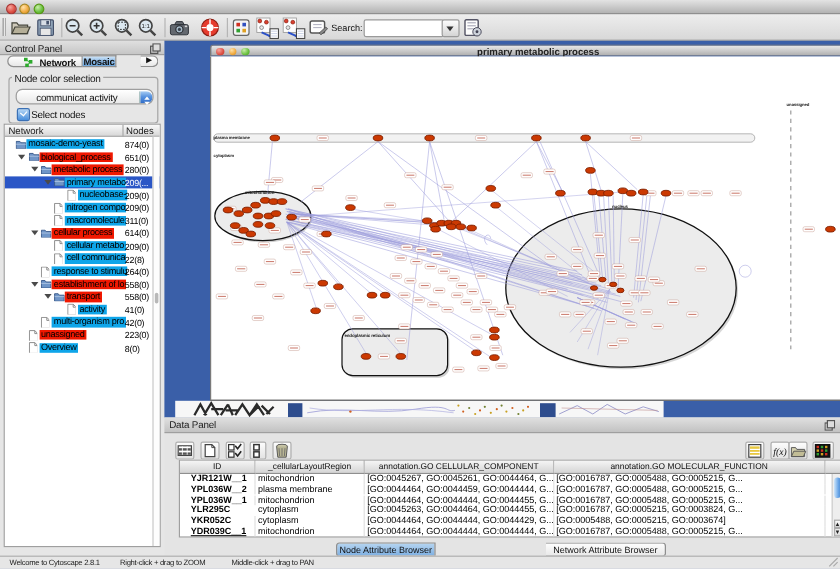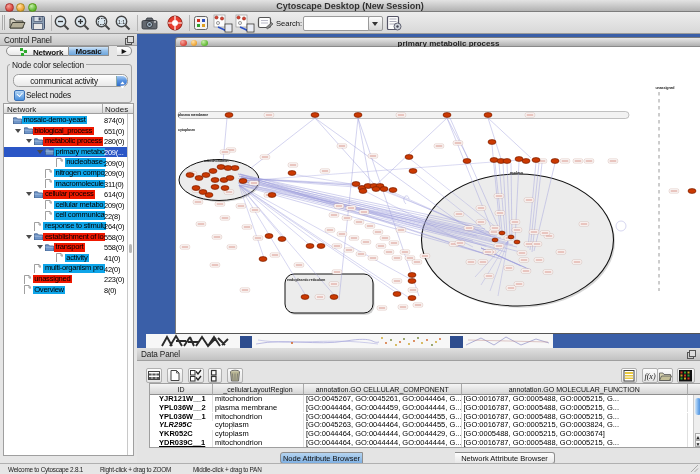--- a/index.html
+++ b/index.html
@@ -59,21 +59,20 @@
 .sarr{position:absolute;right:0.5px;width:7px;height:7px;background:linear-gradient(#fdfdfd,#dadada);border:1px solid #aaa;box-sizing:border-box;font-size:5px;text-align:center;line-height:6px;color:#222;}
 .btab{position:absolute;top:104px;height:12px;border:1px solid #8e8e8e;box-sizing:border-box;font-size:7.5px;color:#111;text-align:center;line-height:11px;background:linear-gradient(#fdfdfd,#e8e8e8);}
 #statusbar{left:0;top:463px;width:700px;height:11px;background:#e6e6e6;border-top:1px solid #b0b0b0;box-sizing:border-box;font-size:6.4px;letter-spacing:-0.25px;color:#222;}
 </style>
 </head>
 <body>
 <div class="abs" id="titlebar">
   <div class="macbtn" style="left:5px;background:radial-gradient(circle at 35% 30%,#f6a59e,#dd4f43 60%,#b33a30);border:0.5px solid #a33;"></div>
   <div class="macbtn" style="left:16.2px;background:radial-gradient(circle at 35% 30%,#ffe1a8,#f0a93c 60%,#c8882a);border:0.5px solid #a82;"></div>
   <div class="macbtn" style="left:27.5px;background:radial-gradient(circle at 35% 30%,#c8eeaa,#69bf3e 60%,#4d9a2c);border:0.5px solid #591;"></div>
-  <div class="t">Cytoscape Desktop (New Session)</div>
 </div>
 <div class="abs" id="toolbar">
   <div style="position:absolute;left:2px;top:3px;width:3px;height:15px;background:repeating-linear-gradient(90deg,#aaa 0,#aaa 1px,#e8e8e8 1px,#e8e8e8 2px);"></div>
   <svg class="ticon" style="left:8px" width="18" height="18">
 <path d="M2 5 L6 5 L7.5 7 L15 7 L15 14 L2 14 Z" fill="#cfcaba" stroke="#44443a" stroke-width="1"></path>
 <path d="M2 14 L4.5 8.5 L17 8.5 L14.5 14 Z" fill="#b5af98" stroke="#44443a" stroke-width="1"></path>
     </svg>
     <svg class="ticon" style="left:30px" width="16" height="18">
 <rect x="1.5" y="2.5" width="13" height="13" rx="1" fill="#8fa3b8" stroke="#44516b" stroke-width="1"></rect>
 <rect x="4" y="2.5" width="8" height="5" fill="#d7dde5" stroke="#44516b" stroke-width="0.7"></rect>
@@ -170,21 +169,21 @@
   <div class="tabseg" style="left:6px;width:63px;border-radius:5px 0 0 5px;background:linear-gradient(#ffffff,#e8e8e8);">
     <svg style="position:absolute;left:13px;top:1px" width="8" height="8">
         <rect x="0" y="0" width="3" height="3" fill="#2daa2d"></rect>
         <rect x="4" y="2" width="3" height="3" fill="#2daa2d"></rect>
         <rect x="1" y="5" width="3" height="3" fill="#2daa2d"></rect>
         <line x1="2" y1="2" x2="5" y2="4" stroke="#2daa2d" stroke-width="0.7"></line>
         <line x1="3" y1="6" x2="5" y2="4" stroke="#2daa2d" stroke-width="0.7"></line>
       </svg>
     <span style="position:absolute;left:26px;top:0.5px;">Network</span>
   </div>
-  <div class="tabseg" style="left:69px;width:40px;border-left:none;background:linear-gradient(#cfe4f7,#8fbce8 50%,#6ea7dd);">Mosaic</div>
+  <div class="tabseg" style="left:69px;width:28px;border-left:none;background:linear-gradient(#cfe4f7,#8fbce8 50%,#6ea7dd);">Mosaic</div>
   <div class="tabseg" style="left:117px;width:15px;border-left:none;border-radius:0 5px 5px 0;background:linear-gradient(#ffffff,#e8e8e8);font-size:6px;line-height:8.5px;">▶</div>
   <div id="grpbox"></div>
   <div id="grplbl">Node color selection</div>
   <div id="combo">
       <span class="t">communicat activity</span>
       <div id="combostep">
     <svg width="11" height="10">
           <path d="M5.5 1.5 L7.8 4.2 L3.2 4.2 Z" fill="#fff"></path>
           <path d="M5.5 8.5 L7.8 5.8 L3.2 5.8 Z" fill="#fff"></path>
         </svg>
@@ -1055,21 +1054,21 @@
       <div class="td" style="left:154px;top:11.00px;width:157.5px;">[GO:0045267, GO:0045261, GO:0044464, G...</div>
       <div class="td" style="left:311.5px;top:11.00px;width:226.5px;">[GO:0016787, GO:0005488, GO:0005215, G...</div>
       <div class="td" style="left:0px;top:19.75px;width:63px;font-weight:bold;padding-left:9px;">YPL036W__2</div>
       <div class="td" style="left:63px;top:19.75px;width:91px;">plasma membrane</div>
       <div class="td" style="left:154px;top:19.75px;width:157.5px;">[GO:0044464, GO:0044459, GO:0044444, G...</div>
       <div class="td" style="left:311.5px;top:19.75px;width:226.5px;">[GO:0016787, GO:0005488, GO:0005215, G...</div>
       <div class="td" style="left:0px;top:28.50px;width:63px;font-weight:bold;padding-left:9px;">YPL036W__1</div>
       <div class="td" style="left:63px;top:28.50px;width:91px;">mitochondrion</div>
       <div class="td" style="left:154px;top:28.50px;width:157.5px;">[GO:0044464, GO:0044444, GO:0044455, G...</div>
       <div class="td" style="left:311.5px;top:28.50px;width:226.5px;">[GO:0016787, GO:0005488, GO:0005215, G...</div>
-      <div class="td" style="left:0px;top:37.25px;width:83px;font-weight:bold;padding-left:9px;font-style:italic;">YLR295C</div>
+      <div class="td" style="left:0px;top:37.25px;width:83px;font-weight:bold;padding-left:9px;">YLR295C</div>
       <div class="td" style="left:63px;top:37.25px;width:91px;">cytoplasm</div>
       <div class="td" style="left:154px;top:37.25px;width:157.5px;">[GO:0045263, GO:0044464, GO:0044455, G...</div>
       <div class="td" style="left:311.5px;top:37.25px;width:226.5px;">[GO:0016787, GO:0005215, GO:0003824, G...</div>
       <div class="td" style="left:0px;top:46.00px;width:63px;font-weight:bold;padding-left:9px;">YKR052C</div>
       <div class="td" style="left:63px;top:46.00px;width:91px;">cytoplasm</div>
       <div class="td" style="left:154px;top:46.00px;width:157.5px;">[GO:0044464, GO:0044444, GO:0044429, G...</div>
       <div class="td" style="left:311.5px;top:46.00px;width:226.5px;">[GO:0005488, GO:0005215, GO:0003674]</div>
       <div class="td" style="left:0px;top:54.75px;width:63px;font-weight:bold;padding-left:9px;text-decoration:underline;">YDR039C__1</div>
       <div class="td" style="left:63px;top:54.75px;width:91px;">mitochondrion</div>
       <div class="td" style="left:154px;top:54.75px;width:157.5px;">[GO:0044464, GO:0044444, GO:0044444, G...</div>

